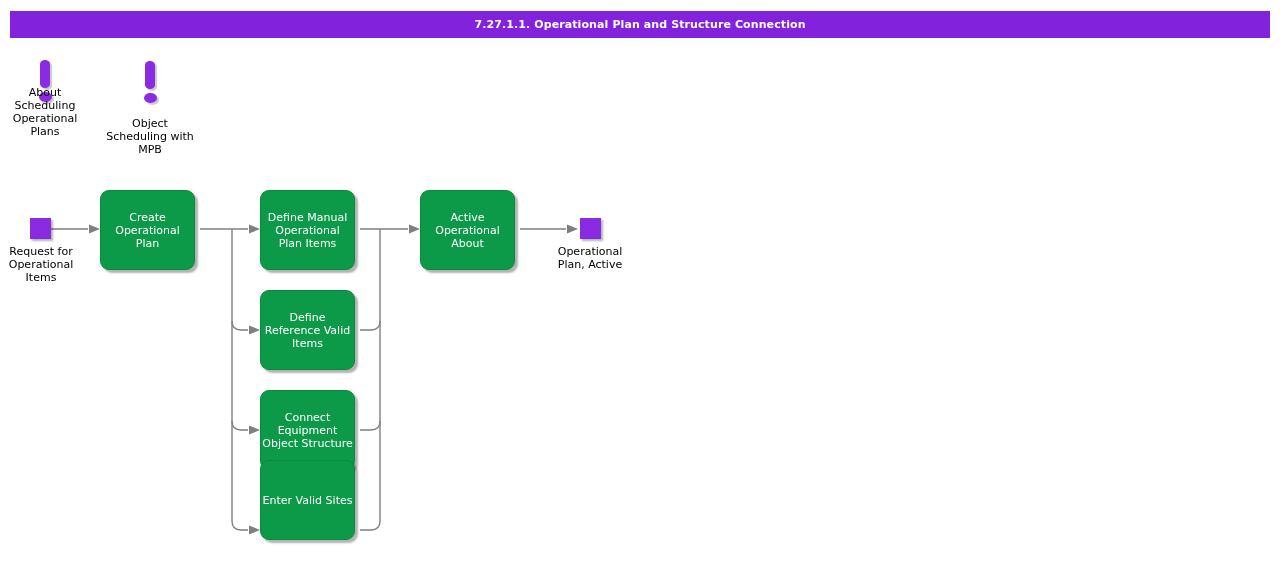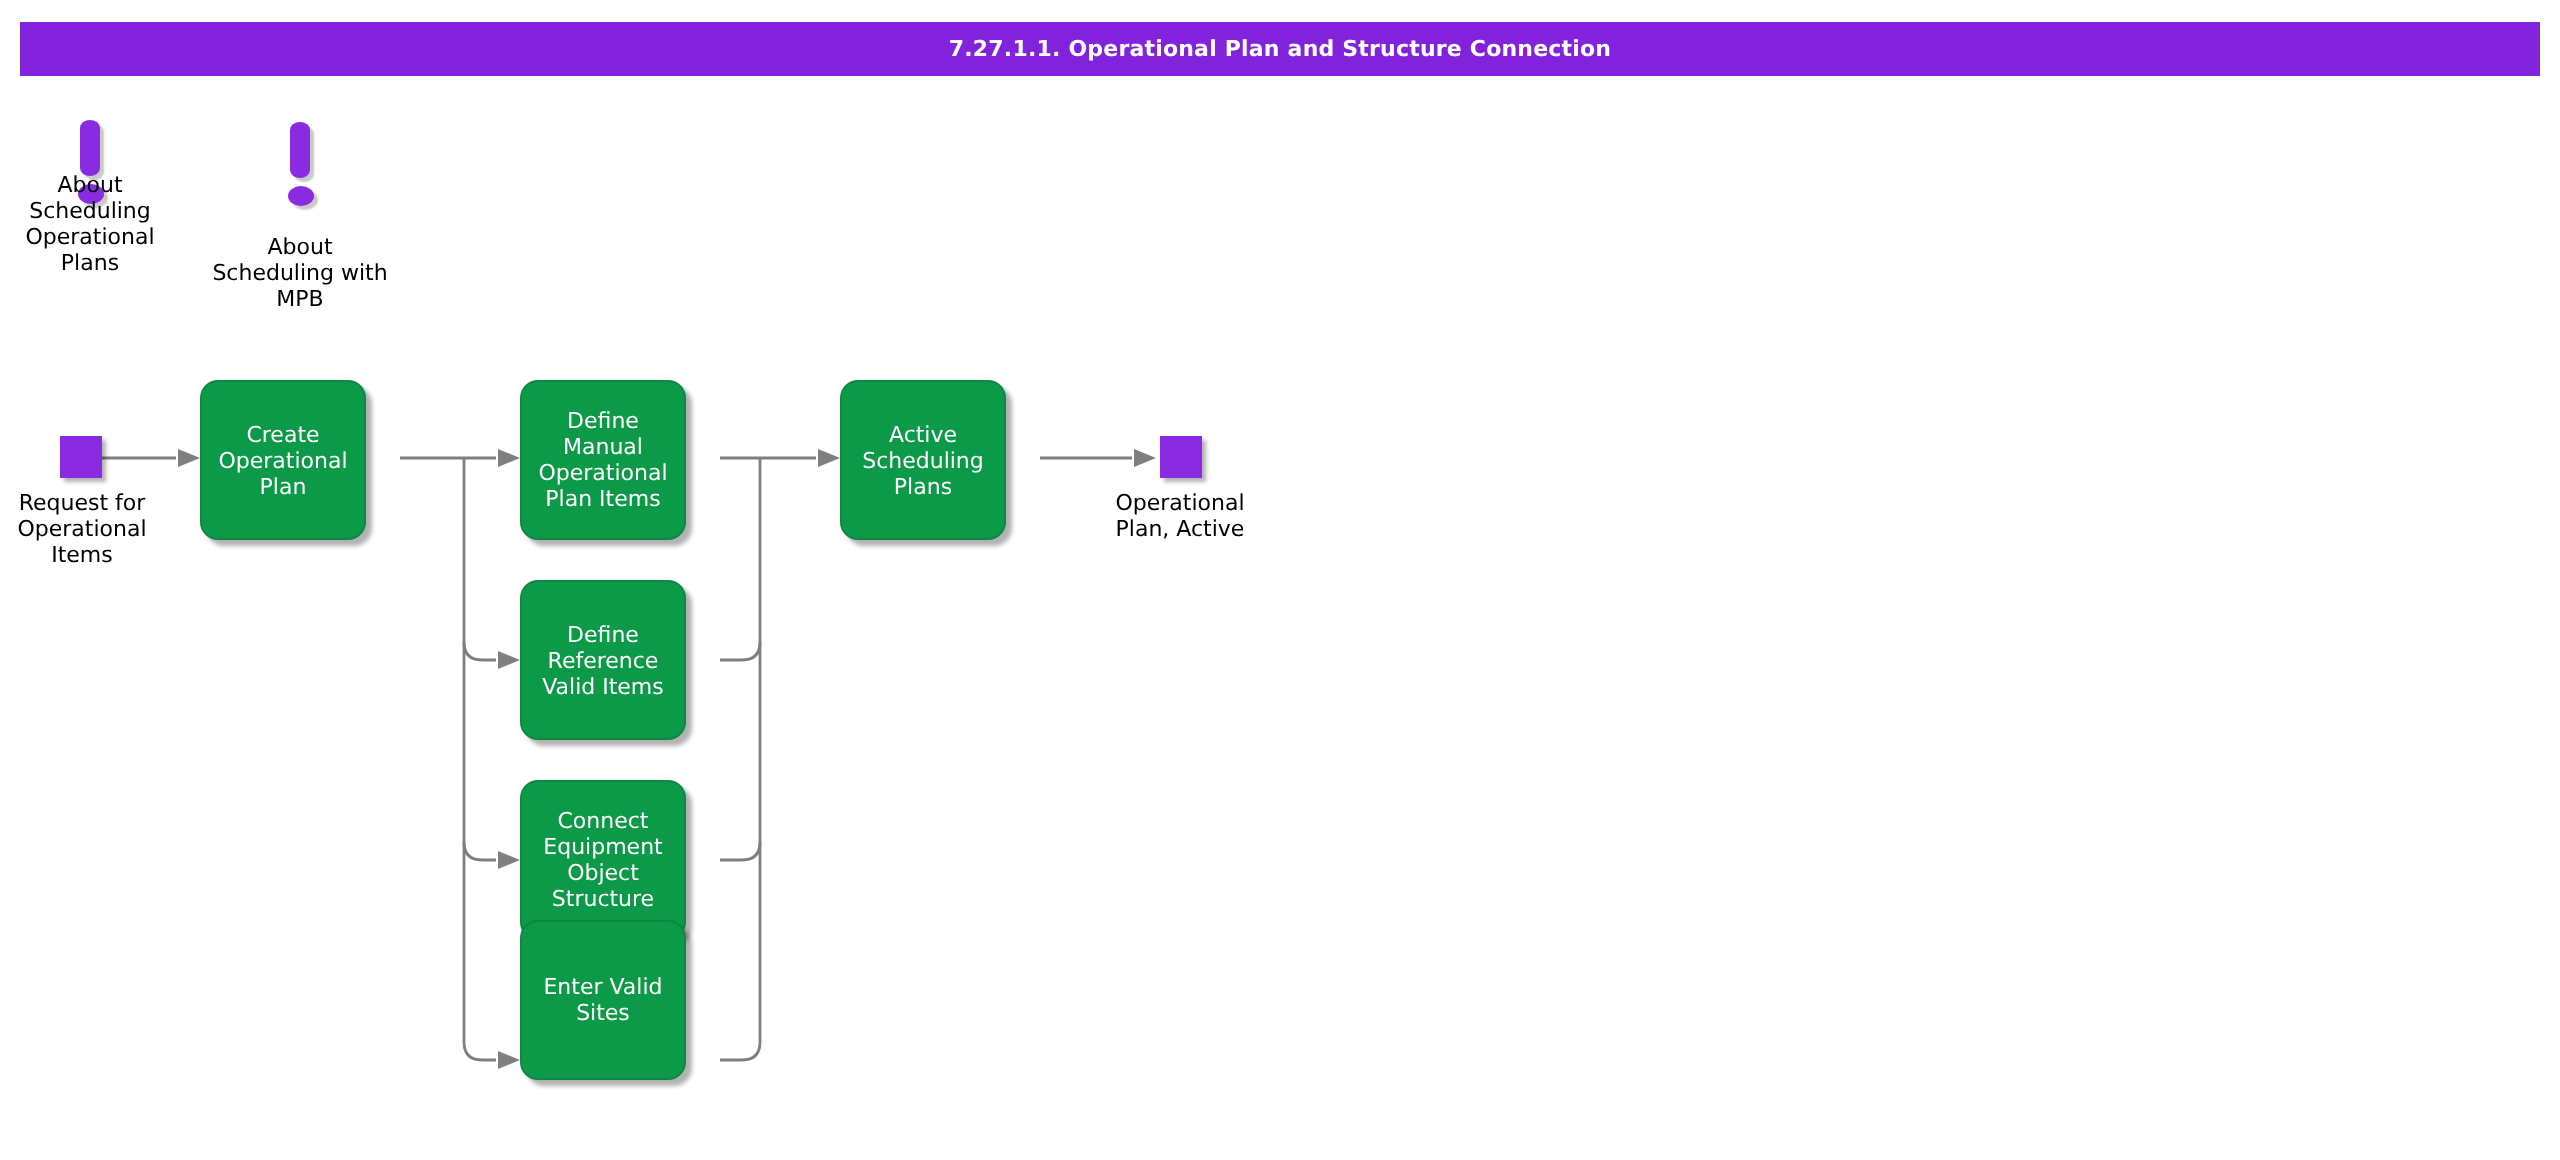--- a/index.html
+++ b/index.html
@@ -52,21 +52,21 @@
     position:absolute; left:0; top:0;
     width:1280px; height:580px;
     pointer-events:none;
   }
   svg.connectors path { stroke:#7F7F7F; stroke-width:1.4; fill:none; }
   svg.connectors polygon { fill:#7F7F7F; stroke:none; }
 
   
   .task {
     position:absolute;
-    width:83px; height:80px;
+    width:95px; height:80px;
     background:#0C9A49;
     border:1px solid #0a8a41;
     border-radius:9px;
     box-shadow:3px 3px 2px rgba(0,0,0,0.30);
     color:#ffffff;
     font-size:11px; line-height:13px;
     display:flex; align-items:center; justify-content:center;
     text-align:center;
     padding:2px 1px;
     cursor:pointer;
@@ -128,33 +128,33 @@
   <div class="note-icon" style="left:35px; top:60px;">
     <div class="stem"></div>
     <div class="dot"></div>
   </div>
   <div class="note-label" style="left:1px; top:86px; width:88px;">About Scheduling Operational Plans</div>
 
   <div class="note-icon" style="left:140px; top:61px;">
     <div class="stem"></div>
     <div class="dot"></div>
   </div>
-  <div class="note-label" style="left:106px; top:117px; width:88px;">About Scheduling with MPB</div>
+  <div class="note-label" style="left:106px; top:117px; width:88px;">Object Scheduling with MPB</div>
 
   <div class="event-square" style="left:30px; top:218px;"></div>
   <div class="event-label" style="left:0px; top:245px; width:82px;">Request for Operational Items</div>
 
   <div class="task" style="left:100px; top:190px;">Create Operational Plan</div>
 
   <div class="task" style="left:260px; top:190px;">Define Manual Operational Plan Items</div>
 
   <div class="task" style="left:260px; top:290px;">Define Reference Valid Items</div>
 
   <div class="task" style="left:260px; top:390px;">Connect Equipment Object Structure</div>
 
   <div class="task" style="left:260px; top:460px;">Enter Valid Sites</div>
 
-  <div class="task" style="left:420px; top:190px;">Active Scheduling Plans</div>
+  <div class="task" style="left:420px; top:190px;">Active Operational About</div>
 
   <div class="event-square" style="left:580px; top:218px;"></div>
   <div class="event-label" style="left:544px; top:245px; width:92px;">Operational Plan, Active</div>
 
 </div>
 
 </body></html>

